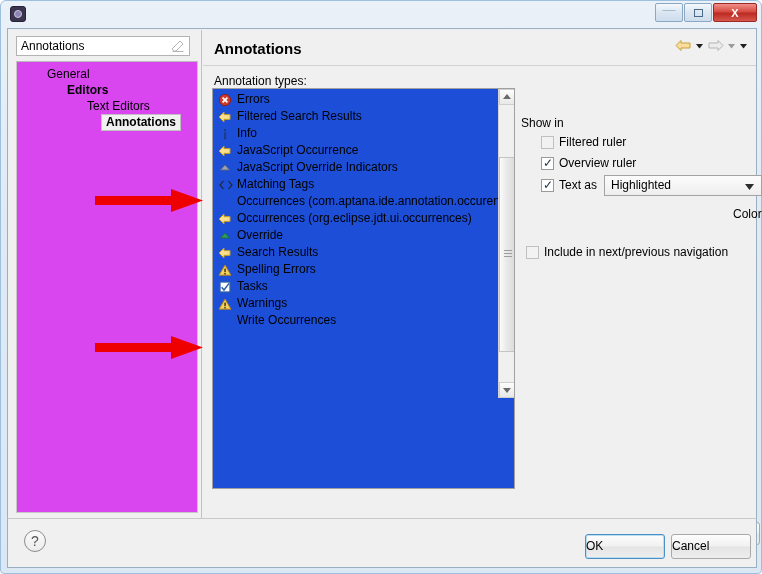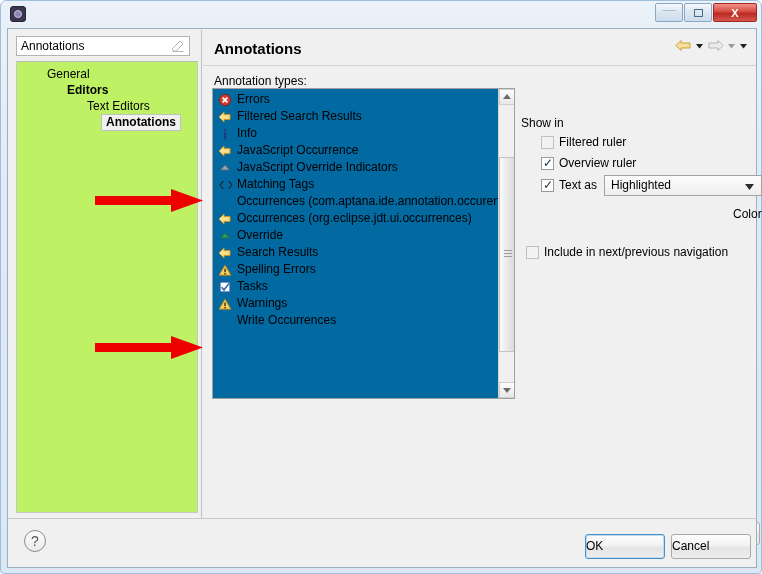--- a/index.html
+++ b/index.html
@@ -142,21 +142,21 @@
     right: 4px; top: 3px;
     width: 14px; height: 13px;
   }
 
   
   .tree-panel {
     position: absolute;
     left: 8px; top: 32px;
     width: 182px; height: 452px;
     box-sizing: border-box;
-    background: #bef264;
+    background: #d946ef;
     border: 1px solid #c7c7c7;
     border-top: 1px solid #b9b9b9;
     overflow: hidden;
   }
   .tree-item {
     position: absolute;
     font-size: 12px;
     color: #000;
     white-space: nowrap;
     line-height: 15px;
@@ -213,23 +213,23 @@
   .section-label {
     position: absolute;
     left: 11px; top: 44px;
     font-size: 12px;
   }
 
   
   .listbox {
     position: absolute;
     left: 9px; top: 58px;
-    width: 303px; height: 311px;
-    box-sizing: border-box;
-    background: #0369a1;
+    width: 303px; height: 401px;
+    box-sizing: border-box;
+    background: #1d4ed8;
     border: 1px solid #a0a0a0;
     overflow: hidden;
   }
   .list-row {
     position: relative;
     height: 17px;
     line-height: 17px;
     font-size: 12px;
     white-space: nowrap;
     padding-left: 24px;

